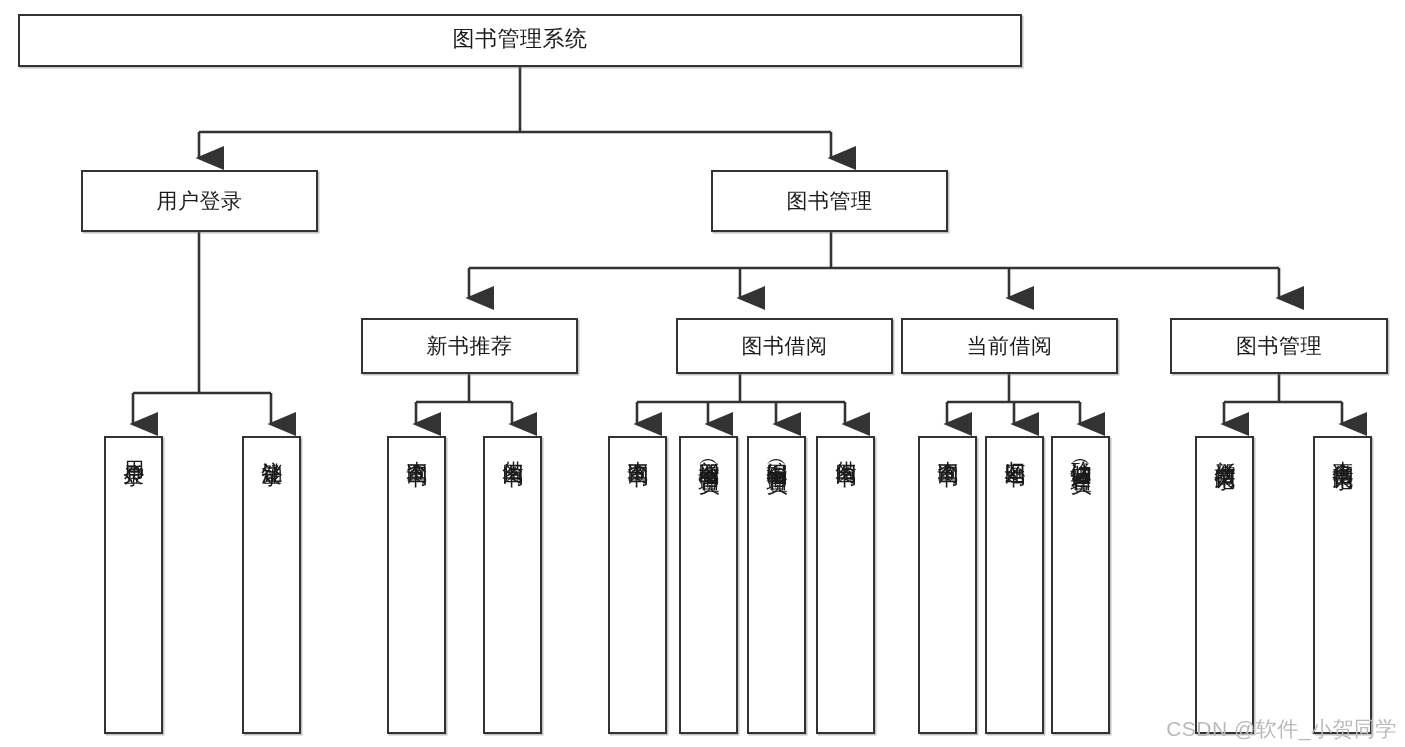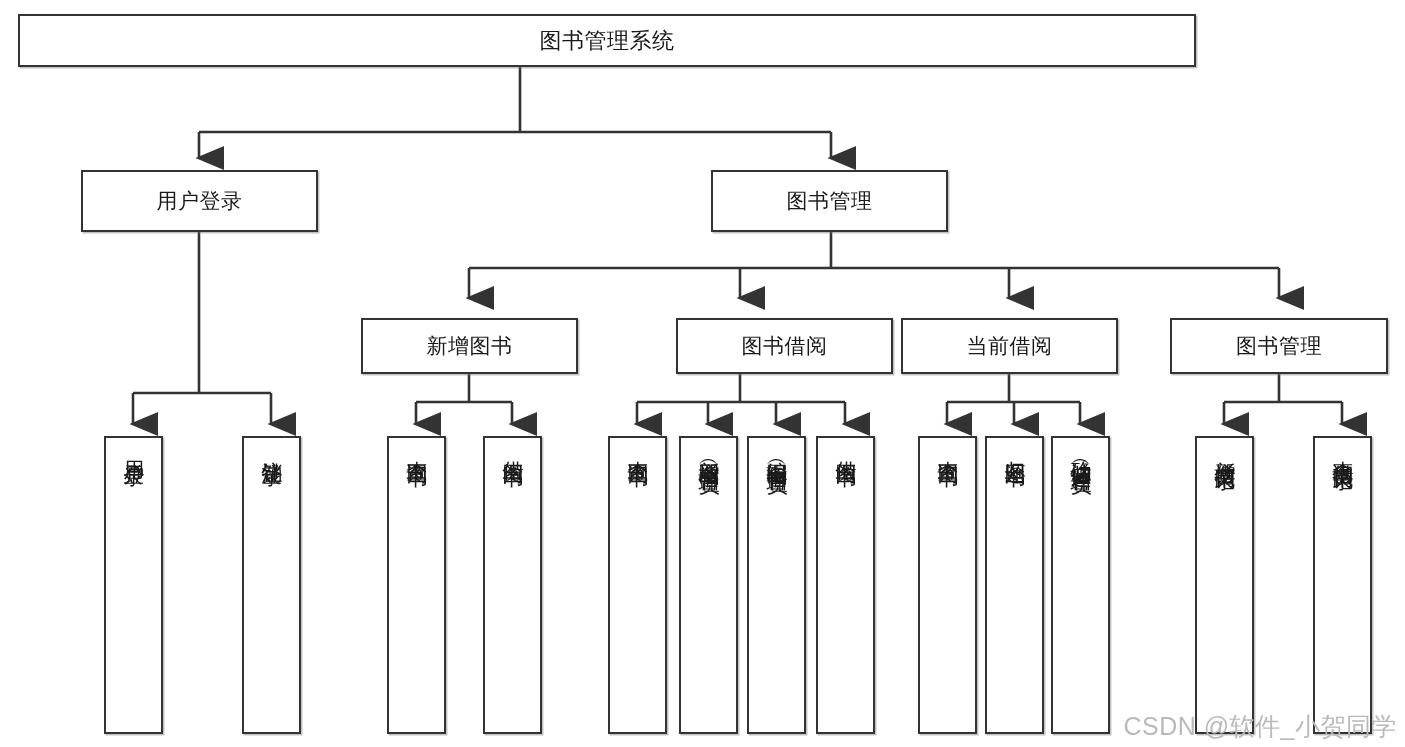--- a/index.html
+++ b/index.html
@@ -52,21 +52,21 @@
     align-items: flex-start;
     justify-content: center;
     padding-top: 6px;
   }
   .node.root .lbl { font-size: 22px; }
   .watermark {
     position: absolute;
     right: 8px;
     bottom: 4px;
     color: #b9b9b9;
-    font-size: 25px;
+    font-size: 21px;
     letter-spacing: 0.5px;
     white-space: nowrap;
     user-select: none;
   }
 </style>
 </head>
 <body>
 
 <div id="canvas">
 
@@ -113,33 +113,33 @@
       <path d="M 1014 402 L 1014 424" marker-end="url(#arrow)"></path>
       <path d="M 1080 402 L 1080 424" marker-end="url(#arrow)"></path>
 
       <path d="M 1279 374 L 1279 402"></path>
       <path d="M 1224 402 L 1342 402"></path>
       <path d="M 1224 402 L 1224 424" marker-end="url(#arrow)"></path>
       <path d="M 1342 402 L 1342 424" marker-end="url(#arrow)"></path>
     </g>
   </svg>
 
-  <div class="node root" style="left:18px; top:14px; width:1178px; height:53px;">
+  <div class="node root" style="left:18px; top:14px; width:1004px; height:53px;font-family:Liberation Mono, monospace;">
     <span class="lbl">图书管理系统</span>
   </div>
 
   <div class="node" style="left:81px; top:170px; width:237px; height:62px;">
     <span class="lbl">用户登录</span>
   </div>
   <div class="node" style="left:711px; top:170px; width:237px; height:62px;">
     <span class="lbl">图书管理</span>
   </div>
 
   <div class="node" style="left:361px; top:318px; width:217px; height:56px;">
-    <span class="lbl">新增图书</span>
+    <span class="lbl">新书推荐</span>
   </div>
   <div class="node" style="left:632px; top:318px; width:217px; height:56px;margin-left:44px;">
     <span class="lbl">图书借阅</span>
   </div>
   <div class="node" style="left:901px; top:318px; width:217px; height:56px;justify-content:center;">
     <span class="lbl">当前借阅</span>
   </div>
   <div class="node" style="left:1170px; top:318px; width:218px; height:56px;">
     <span class="lbl">图书管理</span>
   </div>

